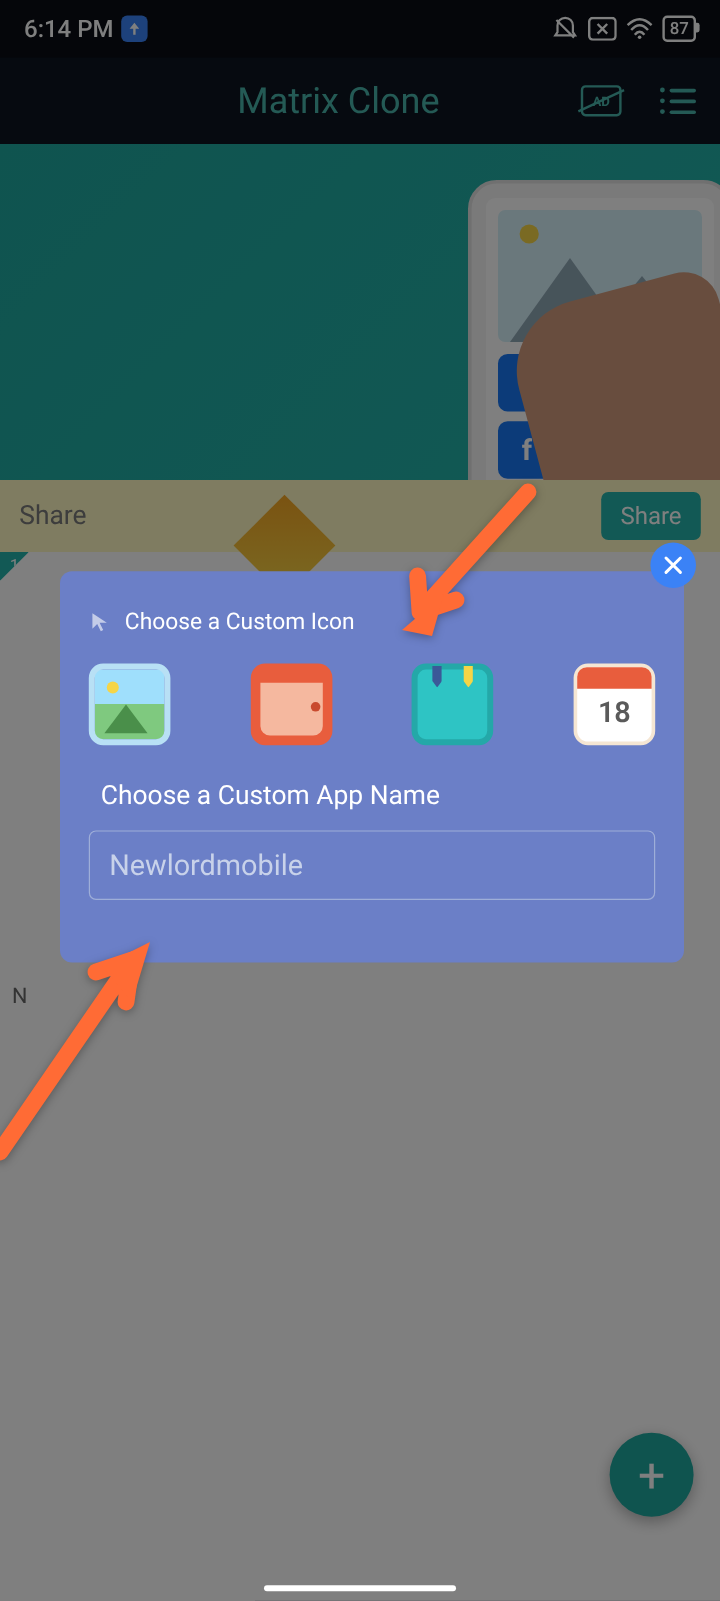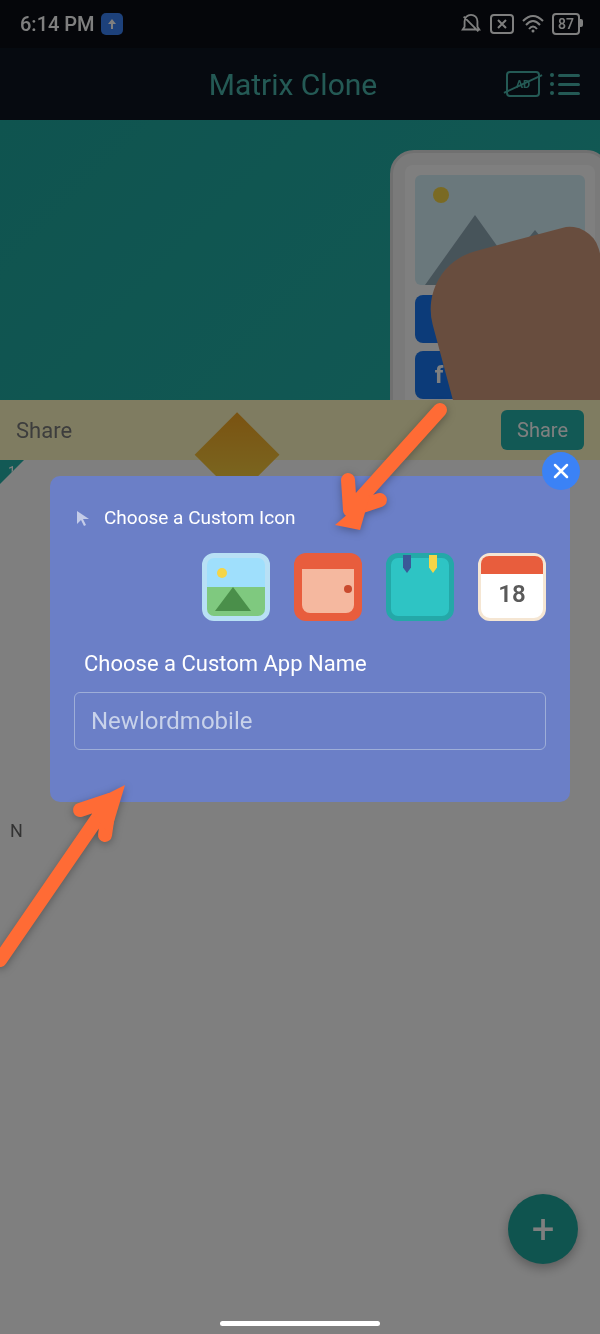--- a/index.html
+++ b/index.html
@@ -7,21 +7,21 @@
 
 .status-bar { height: 48px; display: flex; justify-content: space-between; align-items: center; padding: 0 20px; color: #fff; font-size: 20px; font-weight: 500; }
 .status-left { display: flex; align-items: center; gap: 6px; }
 .upload-icon { width: 22px; height: 22px; background: #3b82f6; border-radius: 5px; display: flex; align-items: center; justify-content: center; }
 .status-right { display: flex; align-items: center; gap: 8px; }
 .battery { border: 2px solid #fff; border-radius: 4px; padding: 1px 4px; font-size: 14px; position: relative; }
 .battery::after { content: ''; position: absolute; right: -5px; top: 4px; width: 3px; height: 8px; background: #fff; border-radius: 0 2px 2px 0; }
 
 .app-header { height: 72px; display: flex; justify-content: space-between; align-items: center; padding: 0 20px; background: #0d1520; }
 .app-title { color: #49b5ab; font-size: 30px; font-weight: 400; flex: 1; text-align: center; }
-.header-icons { display: flex; gap: 10px; align-items: center; }
+.header-icons { display: flex; gap: 32px; align-items: center; }
 .ad-icon { width: 34px; height: 26px; border: 2px solid #49b5ab; border-radius: 4px; display: flex; align-items: center; justify-content: center; color: #49b5ab; font-size: 11px; font-weight: bold; position: relative; }
 .ad-icon::after { content: ''; position: absolute; width: 140%; height: 2px; background: #49b5ab; transform: rotate(-25deg); }
 .menu-icon { display: flex; flex-direction: column; gap: 5px; }
 .menu-line { display: flex; gap: 4px; align-items: center; }
 .menu-dot { width: 4px; height: 4px; border-radius: 50%; background: #49b5ab; }
 .menu-bar { width: 22px; height: 3px; background: #49b5ab; border-radius: 2px; }
 
 .banner { height: 280px; background: linear-gradient(135deg, #1fa89f 0%, #24b3aa 100%); position: relative; overflow: hidden; display: flex; align-items: center; }
 .banner-text { color: #e8f5f3; font-size: 27px; line-height: 1.4; padding-left: 30px; width: 55%; font-weight: 400; }
 .phone-mock { position: absolute; right: -10px; top: 30px; width: 220px; height: 380px; background: #f5f5f5; border-radius: 24px; border: 3px solid #e0e0e0; padding: 12px; }
@@ -45,21 +45,21 @@
 .content-area { background: #fff; position: absolute; top: 460px; left: 0; right: 0; bottom: 0; }
 .content-tag { position: absolute; top: 0; left: 0; width: 24px; height: 24px; background: #24b3aa; color: #fff; display: flex; align-items: center; justify-content: center; font-size: 14px; clip-path: polygon(0 0, 100% 0, 0 100%); padding: 2px; }
 .vip-tag { position: absolute; top: 0; left: 200px; width: 60px; height: 60px; background: linear-gradient(135deg, #f5a623, #f5d547); transform: rotate(45deg) translate(-20px, -30px); }
 
 .overlay { position: absolute; inset: 0; background: rgba(0,0,0,0.5); z-index: 10; }
 
 .modal { position: absolute; top: 476px; left: 50px; right: 30px; background: #6b7fc7; border-radius: 10px; padding: 30px 24px 26px; z-index: 20; }
 .close-btn { position: absolute; top: -24px; right: -10px; width: 38px; height: 38px; background: #3b82f6; border-radius: 50%; display: flex; align-items: center; justify-content: center; color: #fff; font-size: 22px; border: none; cursor: pointer; }
 .modal-title { display: flex; align-items: center; gap: 10px; color: #fff; font-size: 19px; margin-bottom: 24px; }
 .cursor-icon { width: 20px; height: 20px; opacity: 0.6; }
-.icon-row { display: flex; justify-content: flex-end; gap: 24px; margin-bottom: 30px; }
+.icon-row { display: flex; justify-content: space-between; gap: 24px; margin-bottom: 30px; }
 .custom-icon { width: 68px; height: 68px; border-radius: 12px; display: flex; align-items: center; justify-content: center; cursor: pointer; position: relative; }
 .ic-gallery { background: linear-gradient(to bottom, #9fdffc 50%, #7fc97f 50%); border: 5px solid #b8e0f5; }
 .ic-gallery::before { content: ''; position: absolute; top: 10px; left: 10px; width: 10px; height: 10px; background: #f5d547; border-radius: 50%; }
 .ic-gallery::after { content: ''; position: absolute; bottom: 5px; left: 8px; width: 0; height: 0; border-left: 18px solid transparent; border-right: 18px solid transparent; border-bottom: 24px solid #4a8f4a; }
 .ic-wallet { background: #e85d3d; border-radius: 12px; }
 .ic-wallet::before { content: ''; position: absolute; top: 16px; left: 8px; right: 8px; bottom: 8px; background: #f5b89f; border-radius: 0 0 8px 8px; }
 .ic-wallet::after { content: ''; position: absolute; right: 10px; top: 32px; width: 8px; height: 8px; background: #c94a2e; border-radius: 50%; }
 .ic-notes { background: #2ec4c4; border: 5px solid #24a8a8; position: relative; }
 .ic-notes::before { content: ''; position: absolute; top: -3px; left: 12px; width: 8px; height: 18px; background: #3b5998; clip-path: polygon(0 0, 100% 0, 100% 70%, 50% 100%, 0 70%); }
 .ic-notes::after { content: ''; position: absolute; top: -3px; right: 12px; width: 8px; height: 18px; background: #f5d547; clip-path: polygon(0 0, 100% 0, 100% 70%, 50% 100%, 0 70%); }

